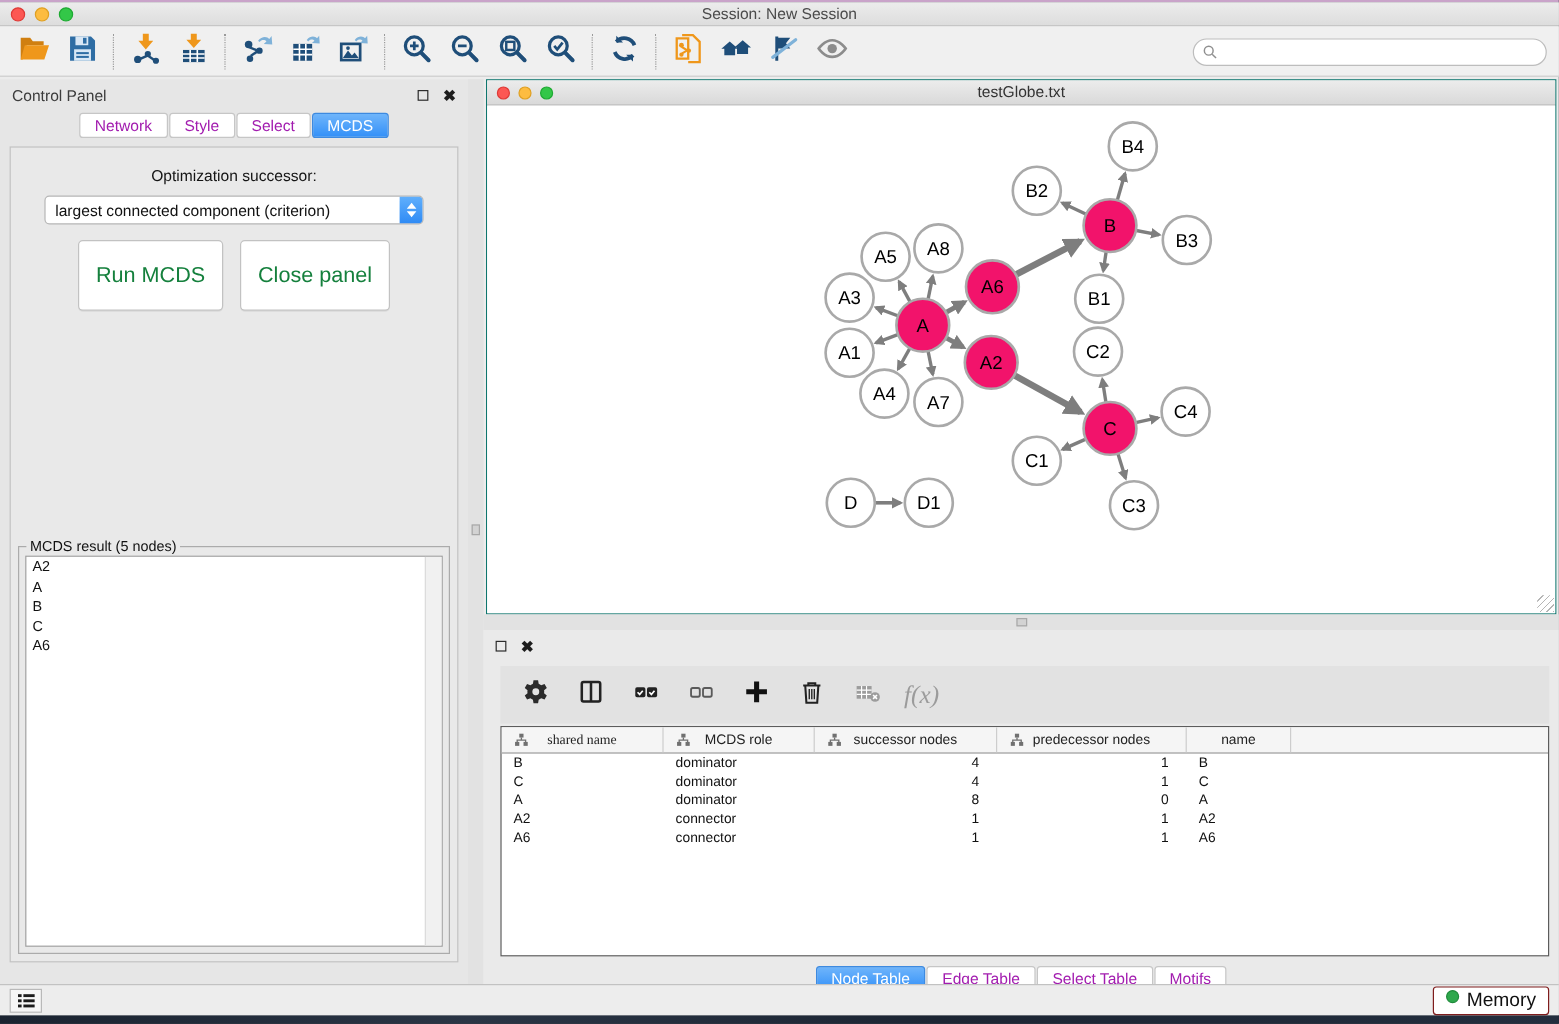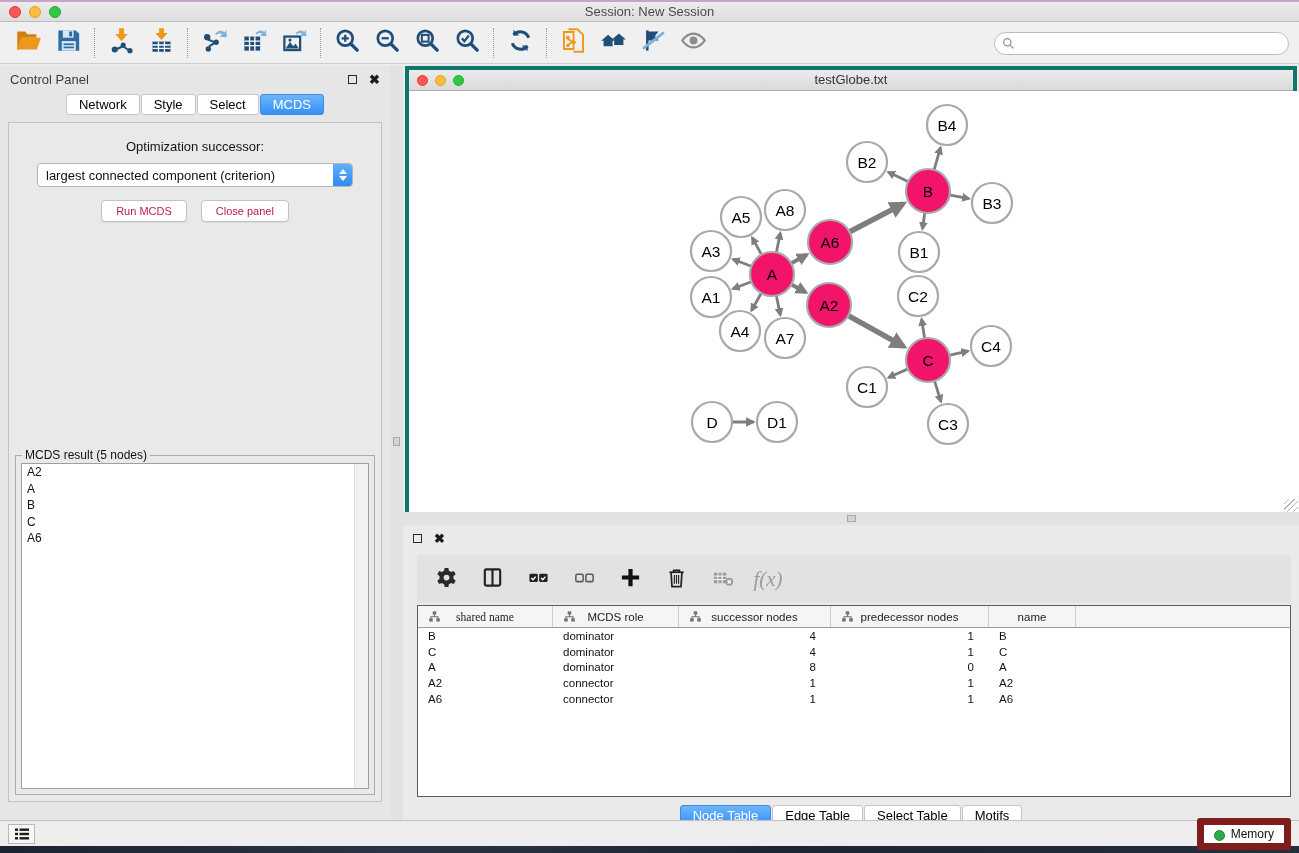--- a/index.html
+++ b/index.html
@@ -35,52 +35,52 @@
   
   .main { position:absolute; left:0; top:64px; width:1299px; height:754px; }
 
   
   .control-panel { position:absolute; left:0; top:0; width:390px; height:754px; background:#e6e6e6; }
   .panel-titlerow { height:26px; display:flex; align-items:center; padding:0 10px; }
   .panel-title { font-size:13px; color:#3c3c3c; flex:1; }
   .float-icon { width:9px; height:9px; border:1.6px solid #2c2c2c; margin-right:12px; display:inline-block; }
   .close-icon { font-size:13px; font-weight:bold; color:#1d1d1d; line-height:9px; }
   .cp-tabs { display:flex; justify-content:center; gap:1px; margin-top:2px; }
-  .tabbtn { background:#ffffff; border:1px solid #c6c6c6; font-size:13px; color:#000000;
+  .tabbtn { background:#ffffff; border:1px solid #c6c6c6; font-size:13px; color:#a21caf;
     padding:2px 12px; border-radius:3px; cursor:default; }
   .tabbtn.active { background:linear-gradient(#6fb5fb,#3390f8); border-color:#3d8ae0; color:#ffffff; }
   .cp-content { position:absolute; left:8px; top:56px; width:374px; height:680px;
     background:#e9e9e9; border:1px solid #c2c2c2; display:flex; flex-direction:column; }
   .opt-label { text-align:center; font-size:13px; color:#141414; margin-top:16px; }
   .combo { margin:9px auto 0 auto; width:316px; height:24px; background:#ffffff;
     border:1px solid #b6b6b6; border-radius:4px; display:flex; align-items:center; position:relative; }
   .combo-text { flex:1; font-size:13px; color:#111; padding-left:8px; white-space:nowrap; }
   .combo-step { width:19px; height:22px; border-radius:0 3px 3px 0;
     background:linear-gradient(#60affc,#2f8bf5); display:flex; flex-direction:column;
     align-items:center; justify-content:center; gap:2px; }
   .chev-up { width:0; height:0; border-left:4px solid transparent; border-right:4px solid transparent; border-bottom:5px solid #ffffff; }
   .chev-dn { width:0; height:0; border-left:4px solid transparent; border-right:4px solid transparent; border-top:5px solid #ffffff; }
   .cp-buttons { display:flex; justify-content:center; gap:14px; margin-top:13px; }
-  .pushbtn { background:#ffffff; border:1px solid #c2c2c2; border-radius:4px; font-size:11px;
-    color:#be185d; padding:4px 14px; box-shadow:0 1px 0 rgba(0,0,0,0.05); cursor:default; }
+  .pushbtn { background:#ffffff; border:1px solid #c2c2c2; border-radius:4px; font-size:18px;
+    color:#15803d; padding:18px 14px; box-shadow:0 1px 0 rgba(0,0,0,0.05); cursor:default; }
   .cp-spacer { flex:1; }
   .groupbox { margin:6px; border:1px solid #ababab; position:relative; height:340px; background:#e9e9e9; }
   .group-title { position:absolute; top:-8px; left:6px; background:#e9e9e9; font-size:12px; color:#111; padding:0 3px; }
   .result-list { position:absolute; left:5px; top:7px; right:5px; bottom:5px; background:#ffffff;
     border:1px solid #9f9f9f; overflow:hidden; }
   .result-scroll { position:absolute; top:0; right:0; bottom:0; width:14px; background:#f1f1f1; border-left:1px solid #dcdcdc; }
   .result-item { font-size:12px; color:#111; padding:1px 0 1px 5px; line-height:14.5px; }
 
   
   .v-divider { position:absolute; left:390px; top:0; width:13px; height:754px; background:#e2e2e2; }
   .v-handle { position:absolute; left:3px; top:371px; width:7px; height:9px; background:#d3d3d3; border:1px solid #a8a8a8; }
 
   
   .net-window { position:absolute; left:405px; top:0; width:892px; height:446px;
-    border:4px solid #0f766e; background:#ffffff; }
+    border:1px solid #0f766e; background:#ffffff; }
   .net-titlebar { height:21px; background:linear-gradient(#ececec,#d9d9d9); border-bottom:1px solid #ababab; position:relative; }
   .net-traffic { position:absolute; left:8px; top:5px; display:flex; gap:7px; }
   .net-traffic .light { width:11px; height:11px; }
   .net-title { text-align:center; font-size:13px; color:#333; line-height:20px; }
   .net-canvas { position:relative; width:890px; height:423px; background:#ffffff; }
   .net-grip { position:absolute; right:1px; bottom:1px; width:14px; height:14px;
     background:repeating-linear-gradient(135deg, transparent 0 3px, #b5b5b5 3px 4px); }
 
   
   .h-divider { position:absolute; left:403px; top:446px; width:896px; height:13px; background:#e2e2e2; }
@@ -104,22 +104,22 @@
   .dt-cell.right { padding-right:15px; text-align:right; }
   .tp-tabs { display:flex; justify-content:center; gap:1px; margin-top:8px; }
 
   
   .statusbar { position:absolute; left:0; top:818px; width:1299px; height:26px; background:#ededed;
     border-top:1px solid #c2c2c2; display:flex; align-items:center; padding:0 8px; }
   .status-left-btn { width:27px; height:20px; background:#f6f6f6; border:1px solid #b9b9b9;
     display:flex; align-items:center; justify-content:center; }
   .status-left-btn svg { width:14px; height:12px; }
   .status-spacer { flex:1; }
-  .memory-btn { display:flex; align-items:flex-end; gap:6px; background:#ffffff; border:7px solid #7f1d1d;
-    border-radius:3px; font-size:12px; color:#111; padding:2px 10px; }
+  .memory-btn { display:flex; align-items:flex-start; gap:6px; background:#ffffff; border:1px solid #7f1d1d;
+    border-radius:3px; font-size:16px; color:#111; padding:2px 10px; }
   .mem-dot { width:11px; height:11px; border-radius:50%; background:#2ea84c; border:1px solid #1f8a3a; }
 </style>
 </head>
 <body>
 
 <div class="desktop-top"></div>
 <div class="desktop-bottom"></div>
 
 <div class="app">
 

